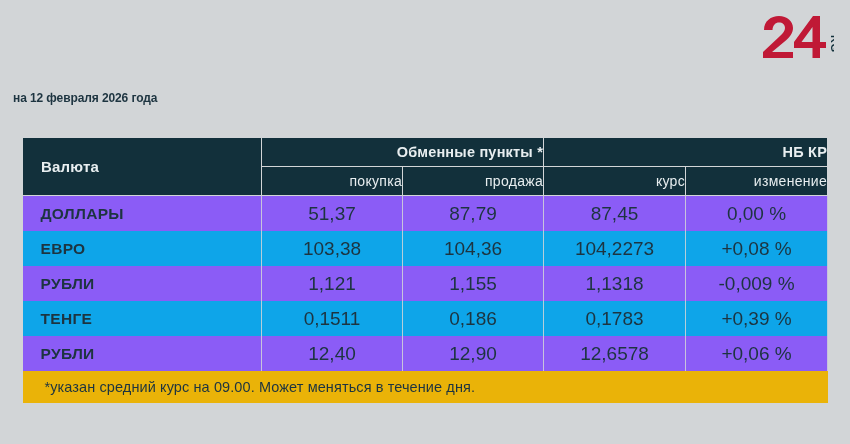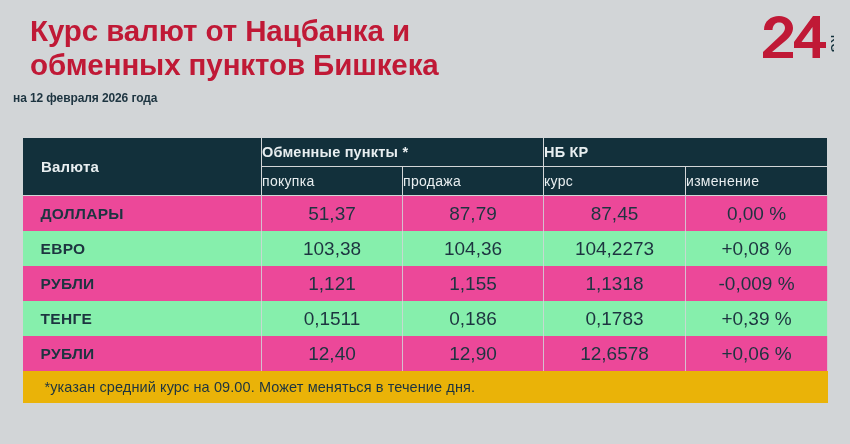--- a/index.html
+++ b/index.html
@@ -76,21 +76,21 @@
   .col-cur   { width: 239px; }
   .col-buy   { width: 141px; }
   .col-sell  { width: 141px; }
   .col-rate  { width: 142px; }
   .col-chg   { width: 142px; }
 
   
   .hdr-cell {
     background: #12303b;
     color: #e8eef0;
-    text-align: left;
+    text-align: right;
     vertical-align: middle;
     border: 1px solid #d2d5d7;
     font-size: 14.5px;
     font-weight: bold;
     letter-spacing: 0.2px;
   }
   .hdr-cell.sub {
     font-weight: normal;
     font-size: 14px;
     letter-spacing: 0.3px;
@@ -115,44 +115,40 @@
     border-right: 1px solid rgba(210,213,215,0.85);
   }
   .body-row td.cur-name {
     text-align: left;
     padding-left: 18px;
     font-size: 15.5px;
     font-weight: bold;
     letter-spacing: 0.3px;
     border-left: none;
   }
-  .body-row.odd  td { background: #ec4899; }
-  .body-row.even td { background: #86efac; }
+  .body-row.odd  td { background: #8b5cf6; }
+  .body-row.even td { background: #0ea5e9; }
 
   
   .footnote-row td {
     height: 32px;
     background: #eab308;
     color: #1d3440;
     font-size: 14.5px;
     text-align: left;
     padding-left: 22px;
     border: none;
     letter-spacing: 0.1px;
   }
 </style>
 </head>
 <body>
 
 <div class="header-zone">
 
-  <div class="title-block">
-    <div class="title-line">Курс валют от Нацбанка и</div>
-    <div class="title-line">обменных пунктов Бишкека</div>
-  </div>
 
   <div class="subtitle">на 12 февраля 2026 года</div>
 
   <div class="logo">
     <svg viewBox="0 0 78 46" width="78" height="46" aria-hidden="true">
 
       <g fill="#c01936">
         <path d="M8 16 C8 7, 15 2, 23 2 C31 2, 37 7, 37 14 C37 19, 34 23, 28 28 L16 38 L37 38 L37 44 L7 44 L7 38 L24 22 C27 19, 29 17, 29 14 C29 10.5, 26.5 8.5, 23 8.5 C19.5 8.5, 16.8 11, 16.5 16 Z"></path>
         <path d="M57 2 L64 2 L64 28 L70 28 L70 34 L64 34 L64 44 L56.5 44 L56.5 34 L38 34 L38 28 L57 2 Z M56.5 13 L45.5 28 L56.5 28 Z"></path>
       </g>

